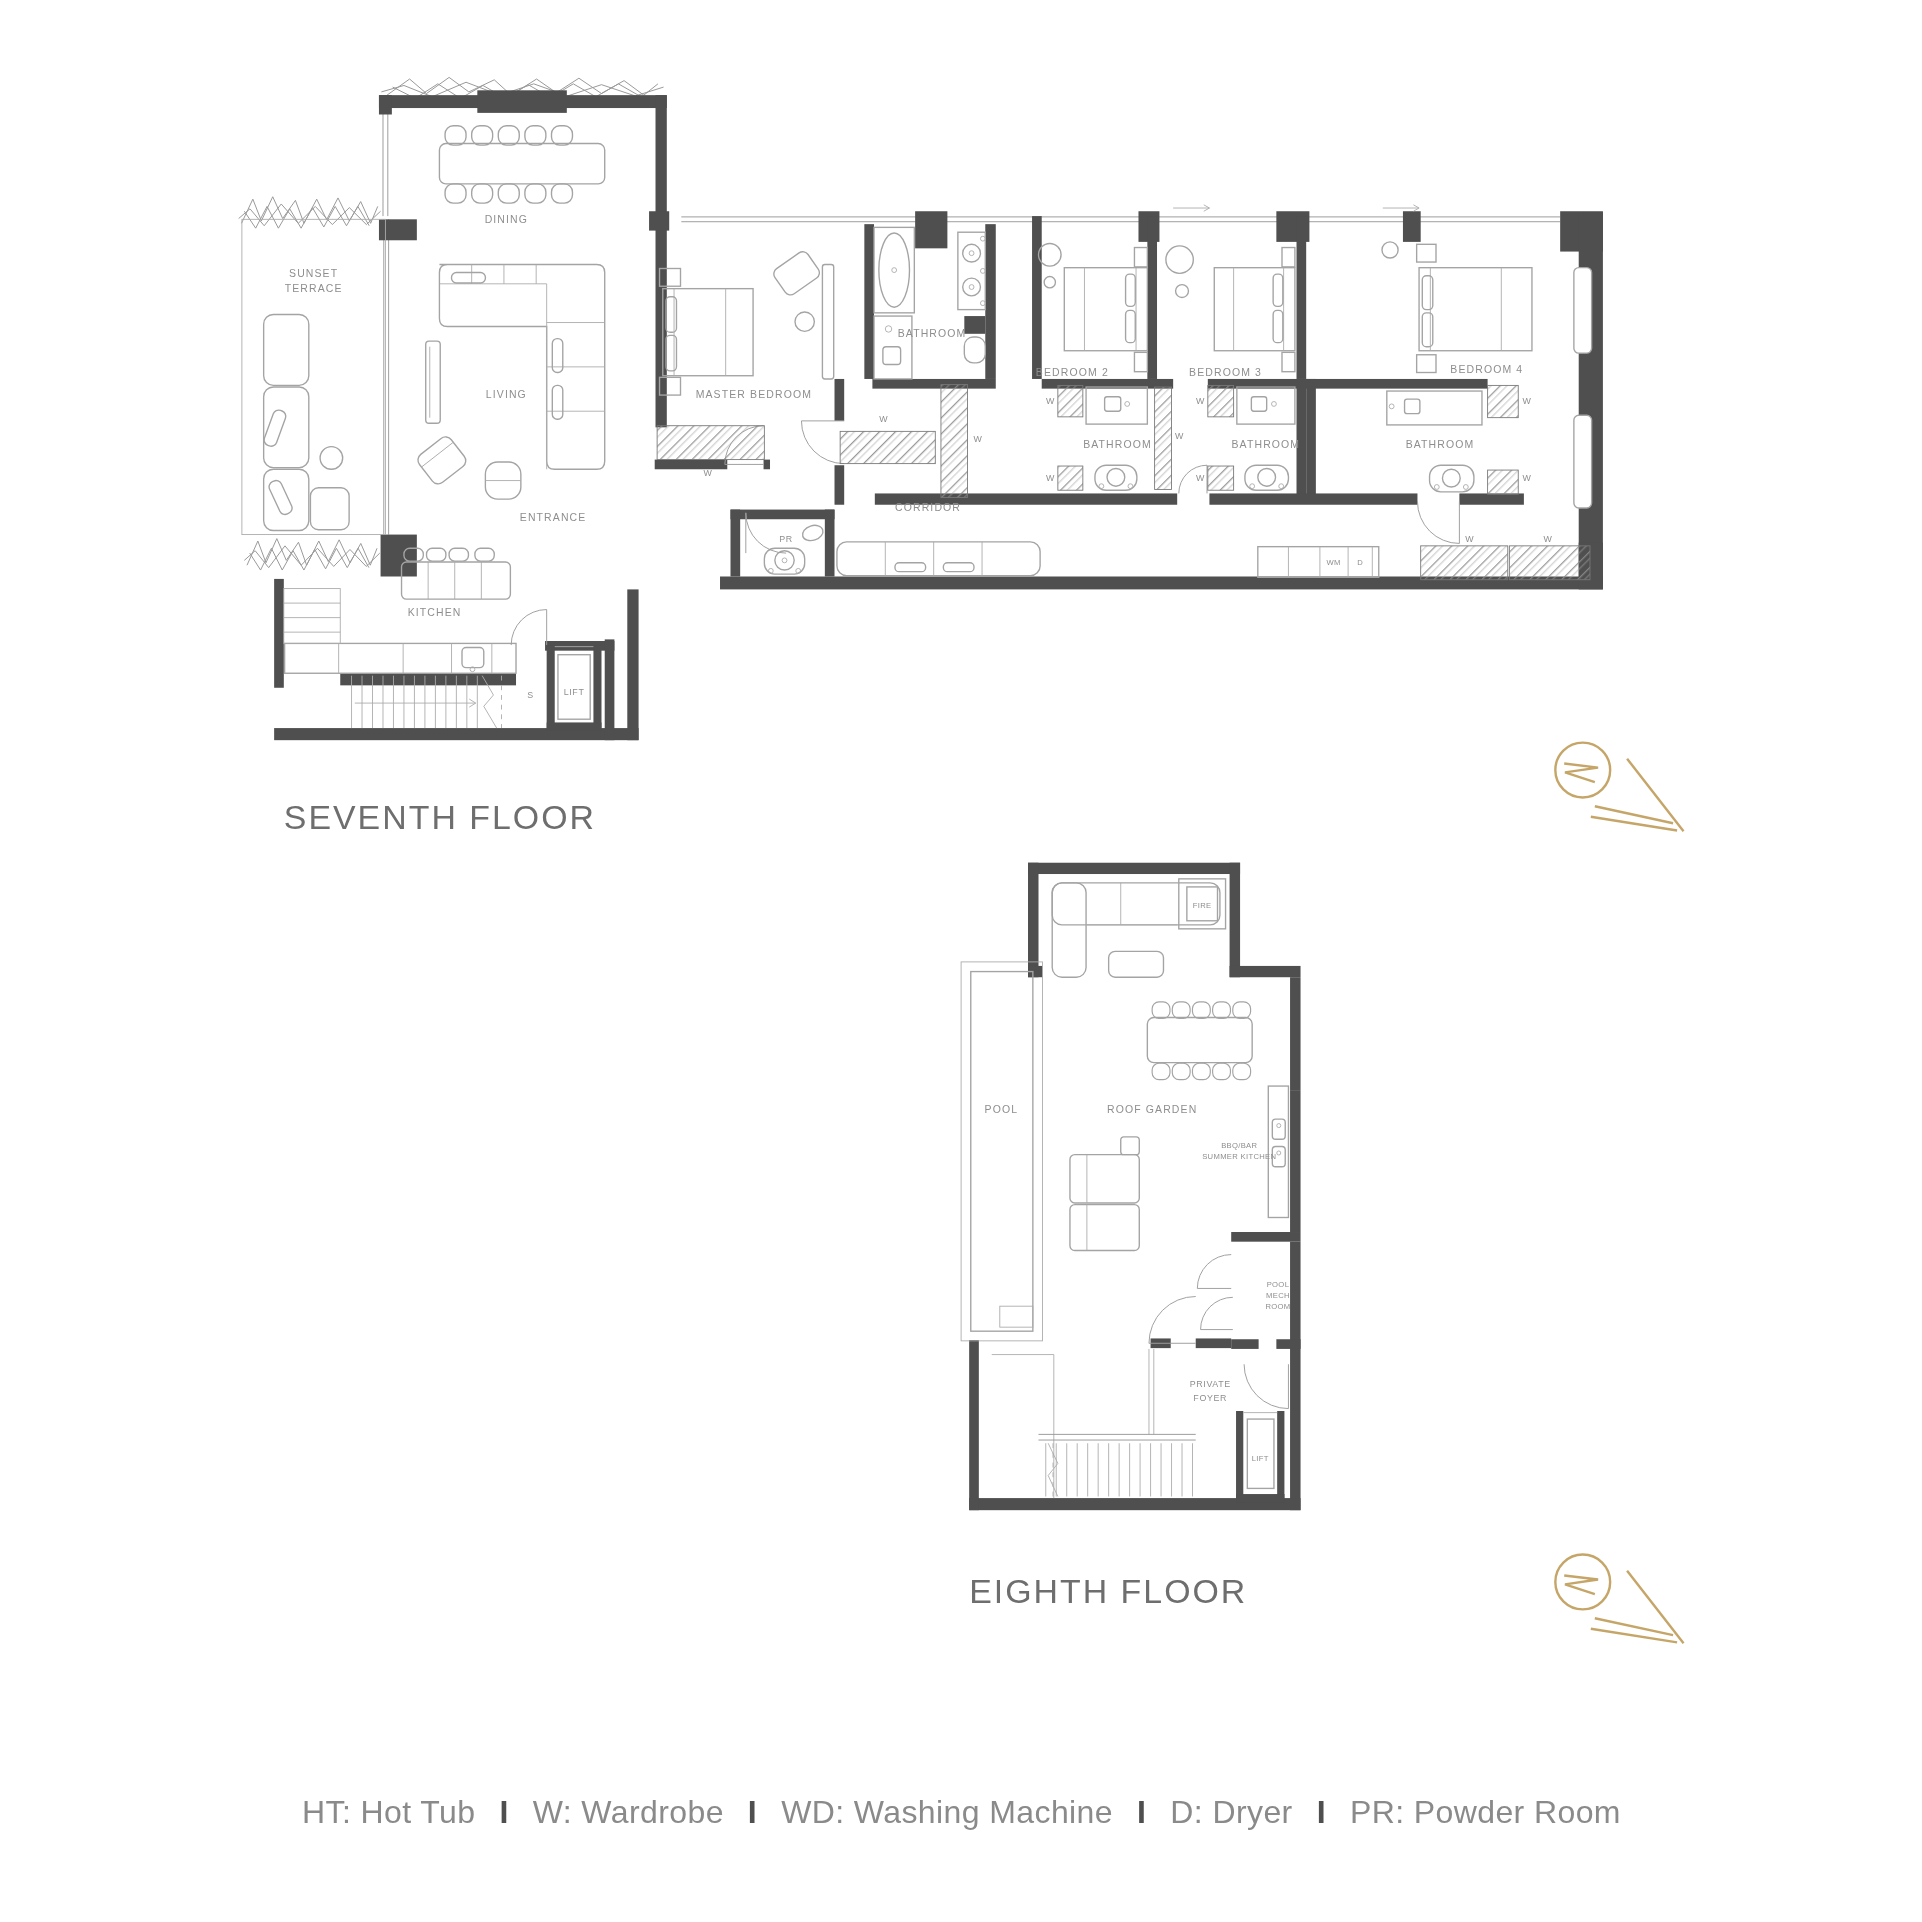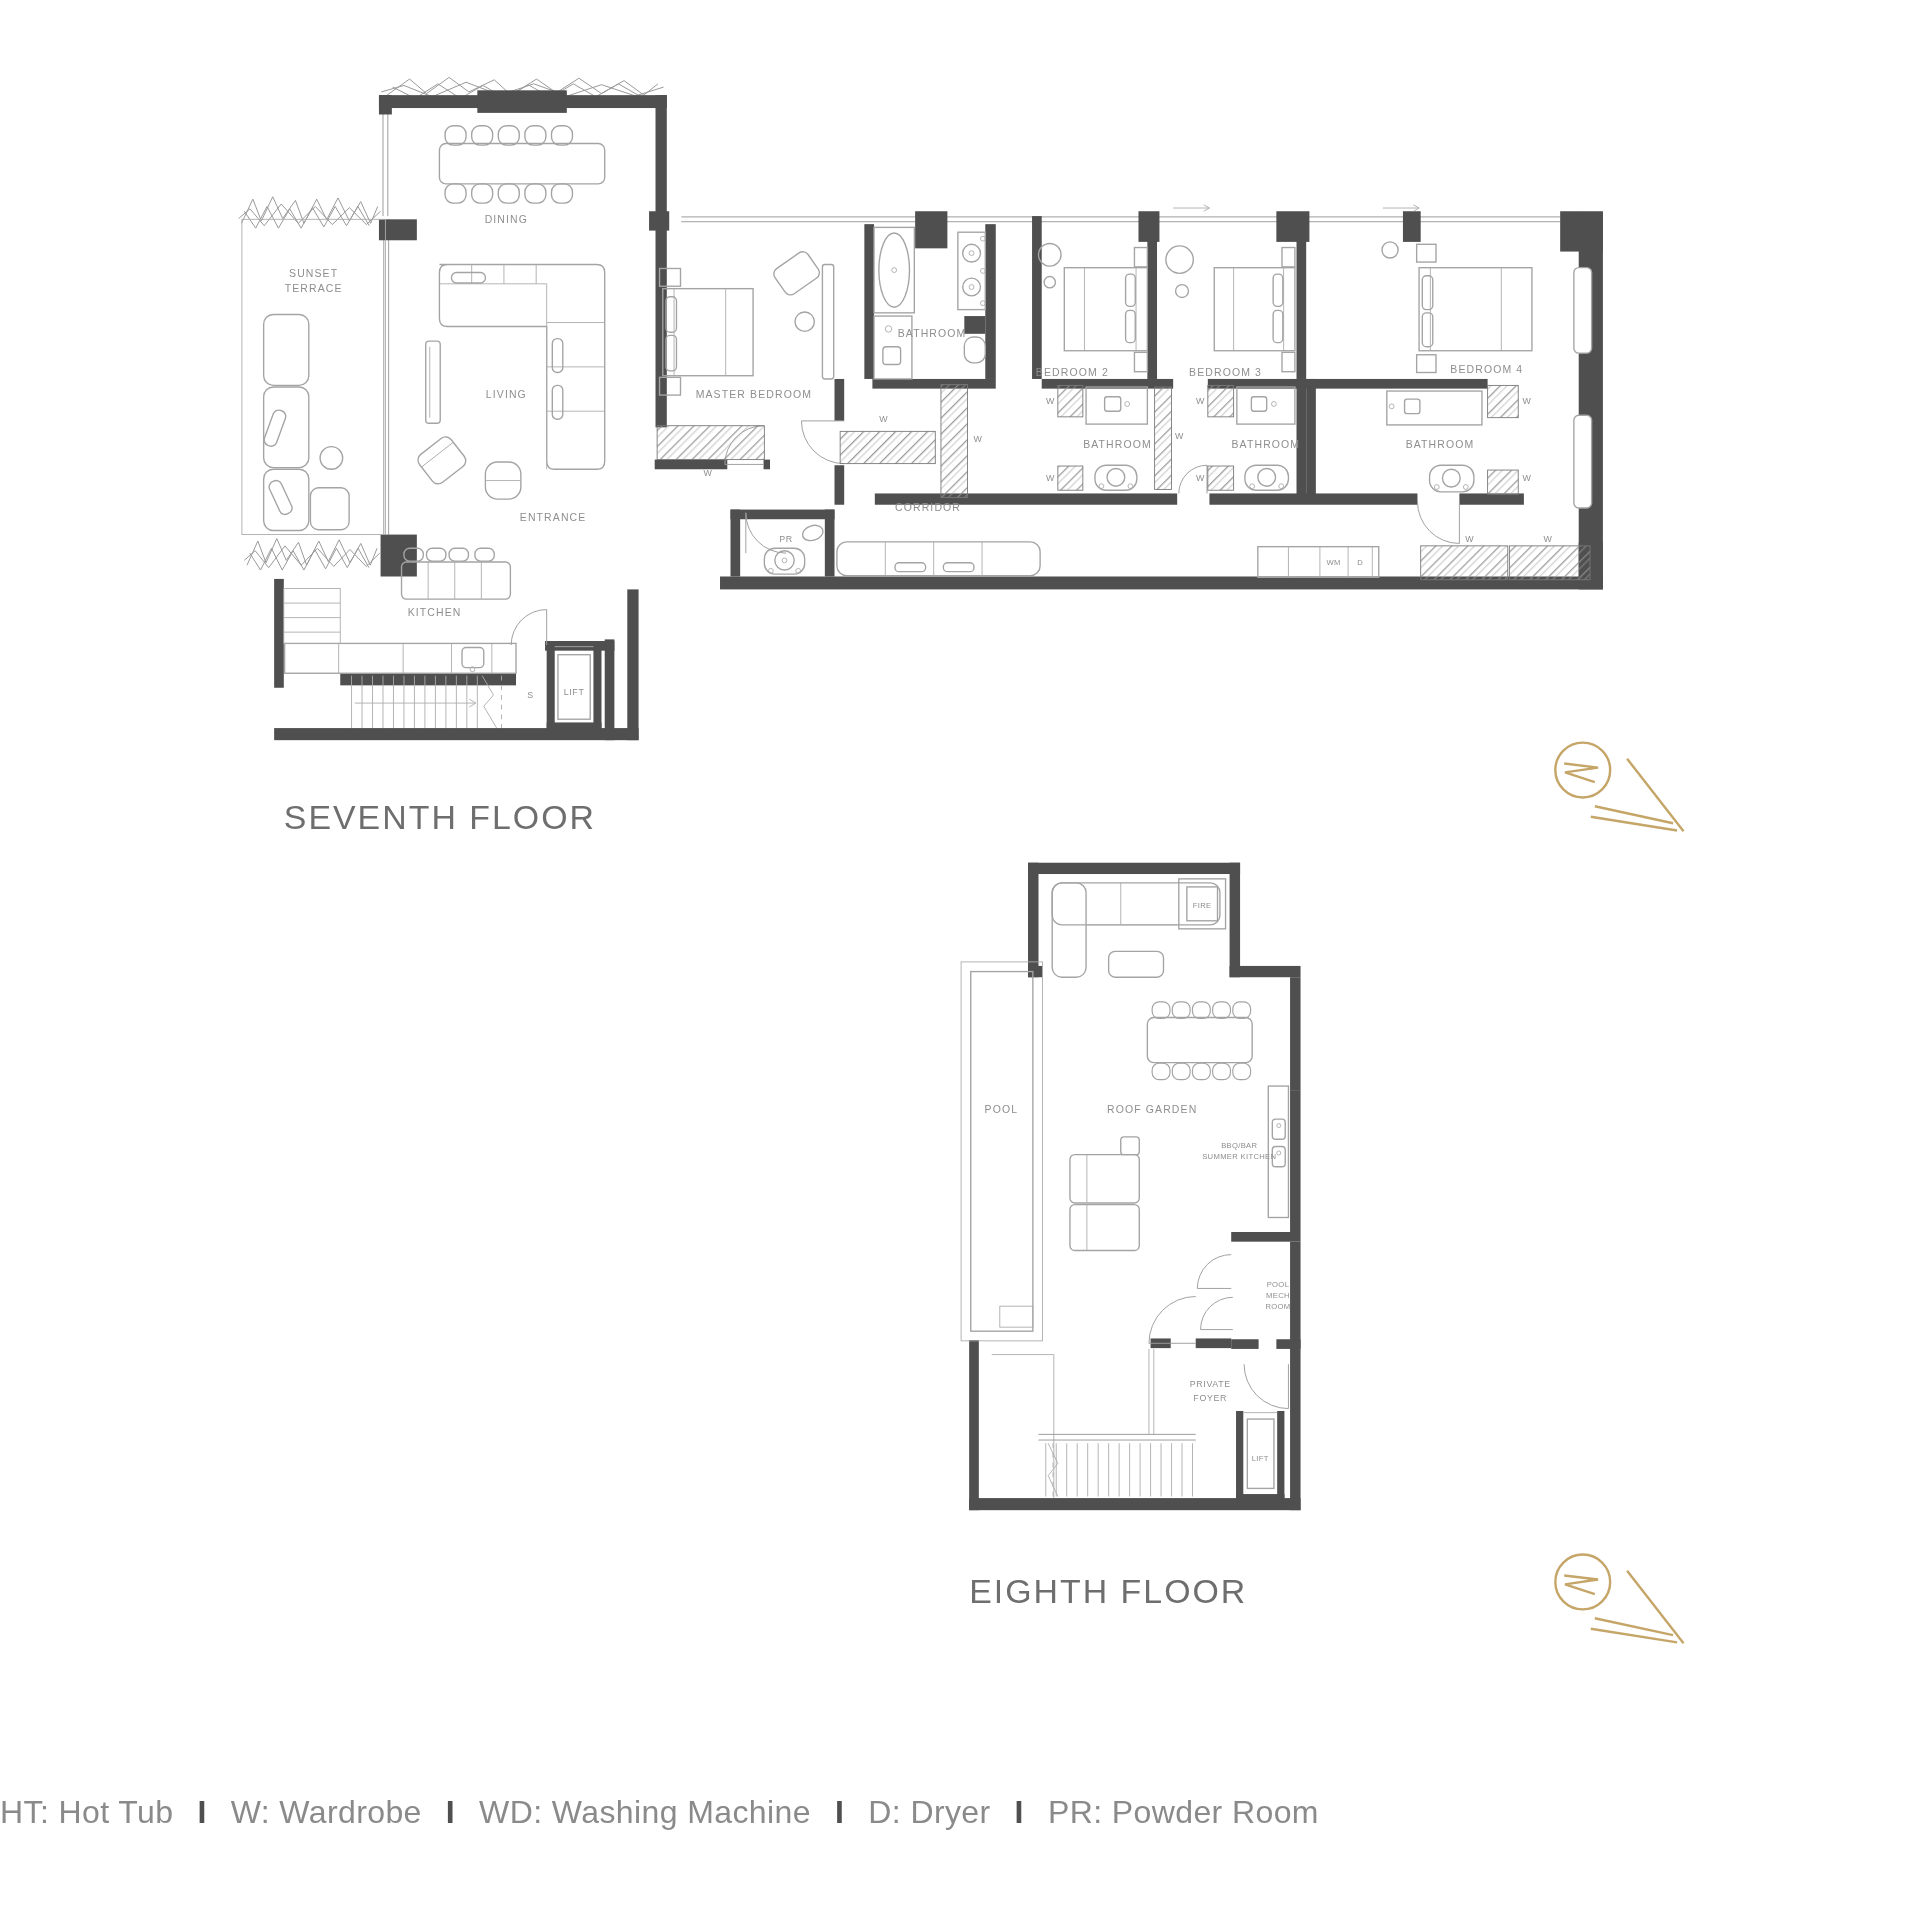--- a/index.html
+++ b/index.html
@@ -15,21 +15,21 @@
   .hat{fill:url(#hatchW);stroke:#787878;stroke-width:1.1;}
   .plant{fill:none;stroke:#9a9a9a;stroke-width:1;}
   .gold{fill:none;stroke:#c5a668;stroke-width:3;}
   .dash{stroke-dasharray:6 6;}
   text{fill:#8e8e8e;font-family:"Liberation Sans",sans-serif;}
   .rm{font-size:13px;letter-spacing:1.4px;text-anchor:middle;}
   .sm{font-size:11px;letter-spacing:.8px;text-anchor:middle;}
   .xs{font-size:9.5px;letter-spacing:.4px;text-anchor:middle;}
   .ttl{font-size:42px;letter-spacing:2.5px;fill:#6e6e6e;text-anchor:start;}
   
-  .legend{position:absolute;top:1794px;left:0;width:100%;
+  .legend{position:absolute;top:1794px;left:0;width:100%;text-align:center;
           font-size:32px;color:#8a8a8a;letter-spacing:0.4px;white-space:nowrap;}
   .legend .sep{color:#4f4f4f;font-weight:bold;margin:0 24px;}
 </style>
 </head>
 <body>
 
 <svg width="1923" height="1923" viewBox="0 0 2385 2385">
   <defs>
     <pattern id="hatchW" width="14" height="14" patternUnits="userSpaceOnUse" patternTransform="rotate(45)">
       <line x1="2" y1="0" x2="2" y2="14" stroke="#8d8d8d" stroke-width="1.4"></line>

